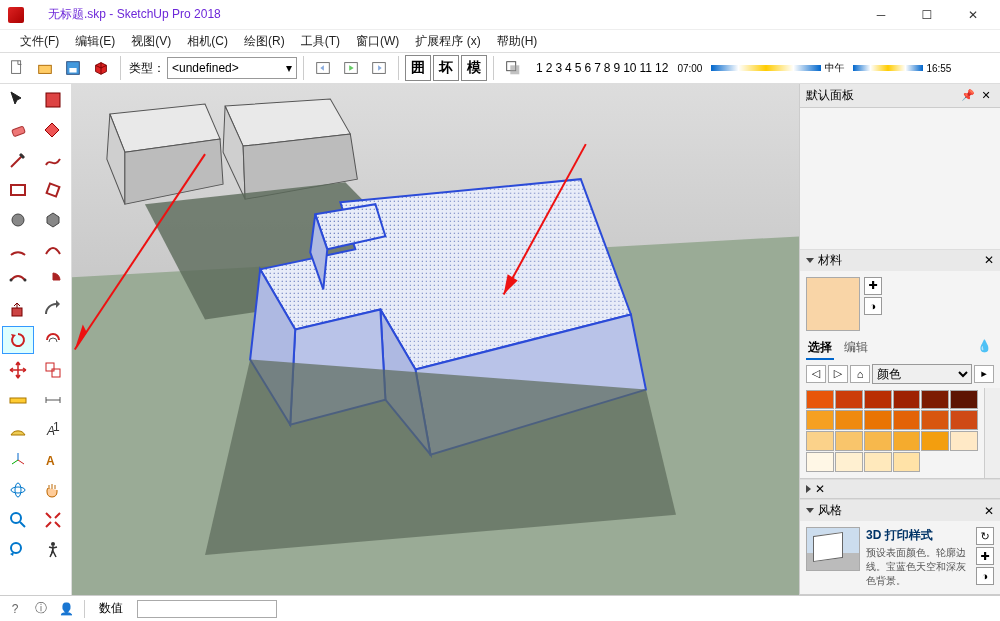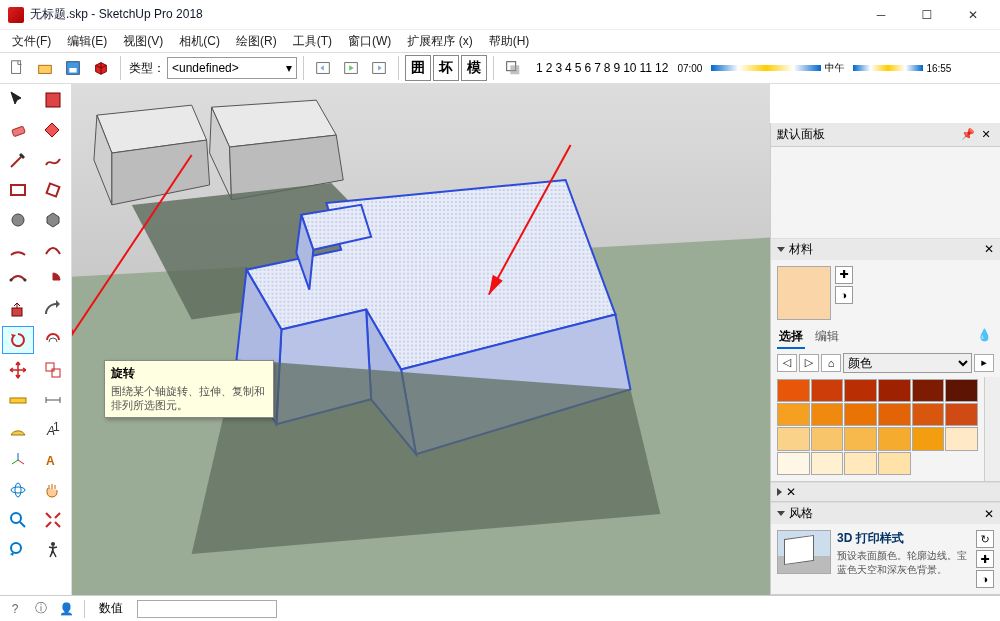--- a/index.html
+++ b/index.html
@@ -1,26 +1,26 @@
 <!DOCTYPE html>
 <html><head>
 <meta charset="utf-8">
 <style>
 * { margin:0; padding:0; box-sizing:border-box; font-family:"Microsoft YaHei",Tahoma,sans-serif; font-size:12px; }
 body { background:#fff; width:1000px; height:621px; overflow:hidden; display:flex; flex-direction:column; }
 
 
 .title-bar { height:30px; background:#fff; display:flex; align-items:center; padding:0 4px 0 8px; border-bottom:1px solid #eee; }
 .title-bar .icon { width:16px; height:16px; background:linear-gradient(135deg,#d22,#a00); border-radius:2px; margin-right:6px; }
-.title-bar .title { flex:1; color:#0f172a; }
+.title-bar .title { flex:1; color:#6d28d9;margin-left:18px; }
 .title-bar .win-btns { display:flex; }
 .title-bar .win-btns div { width:46px; height:30px; display:flex; align-items:center; justify-content:center; color:#333; }
 
 
-.menu-bar { height:22px; display:flex; align-items:center; padding:0 4px; }
+.menu-bar { height:22px; display:flex; align-items:center; padding:0 12px; }
 .menu-bar span { padding:2px 8px; color:#222; cursor:default; }
 
 
 .toolbar-row { height:32px; display:flex; align-items:center; padding:1px 4px; border-top:1px solid #ddd; border-bottom:1px solid #ddd; gap:2px; }
 .tbtn { width:26px; height:26px; border:1px solid transparent; display:flex; align-items:center; justify-content:center; }
 .tbtn svg { width:18px; height:18px; }
 .type-label { margin-left:2px; }
 .type-select { height:22px; width:130px; border:1px solid #999; background:#fff; display:flex; align-items:center; padding:0 4px; }
 .tsep { width:1px; height:24px; background:#ccc; margin:0 4px; }
 .sq-btn { width:26px; height:26px; border:1px solid #888; background:#fff; display:flex; align-items:center; justify-content:center; font-size:14px; font-weight:bold; }
@@ -39,21 +39,21 @@
 .tool svg { width:20px; height:20px; }
 
 
 .viewport { flex:1; position:relative; background:linear-gradient(180deg,#ddd 0%,#c8c8c8 40%,#889a85 40%,#8fa08d 100%); overflow:hidden; }
 .viewport svg.scene { width:100%; height:100%; }
 .tooltip { position:absolute; left:32px; top:276px; background:#ffffe1; border:1px solid #888; padding:4px 6px; width:170px; box-shadow:2px 2px 4px rgba(0,0,0,.25); }
 .tooltip .ttl { font-weight:bold; margin-bottom:2px; }
 .tooltip .desc { color:#555; font-size:11px; line-height:1.3; }
 
 
-.panel { width:230px; border-left:1px solid #ccc; display:flex; flex-direction:column; background:#f4f4f4;margin-top:39px; }
+.panel { width:201px; border-left:1px solid #ccc; display:flex; flex-direction:column; background:#f4f4f4; }
 .panel-hdr { background:#e9e9e9; border-bottom:1px solid #ccc; padding:3px 6px; display:flex; align-items:center; }
 .panel-hdr .spacer { flex:1; }
 .panel-hdr .pin,.panel-hdr .close { width:16px; height:16px; display:flex; align-items:center; justify-content:center; margin-left:2px; font-size:11px; }
 .subpanel { border-bottom:1px solid #ccc; }
 .sub-hdr { background:#e9e9e9; padding:2px 6px; display:flex; align-items:center; cursor:default; border-top:1px solid #ddd; }
 .sub-hdr .tri { width:0;height:0;border-top:4px solid transparent;border-bottom:4px solid transparent;border-left:5px solid #444;margin-right:4px; }
 .sub-hdr.open .tri { border-left:4px solid transparent;border-right:4px solid transparent;border-top:5px solid #444;border-bottom:none; }
 .sub-hdr .ttl { flex:1; }
 .mat-top { display:flex; gap:4px; padding:6px; align-items:flex-start; }
 .swatch-lg { width:54px; height:54px; background:#f9d5a7; border:1px solid #aaa; }
@@ -413,24 +413,20 @@
 
       <g>
         <line x1="120" y1="70" x2="-10" y2="265" stroke="#e11" stroke-width="2"></line>
         <polygon points="-10,265 2,248 -2,240" fill="#e11"></polygon>
         <line x1="500" y1="60" x2="418" y2="210" stroke="#e11" stroke-width="2"></line>
         <polygon points="418,210 432,196 422,190" fill="#e11"></polygon>
       </g>
     </svg>
 
     
-    <div class="tooltip">
-      <div class="ttl">旋转</div>
-      <div class="desc">围绕某个轴旋转、拉伸、复制和排列所选图元。</div>
-    </div>
   </div>
 
   <div class="panel">
     <div class="panel-hdr">
       <span>默认面板</span>
       <span class="spacer"></span>
       <span class="pin">📌</span>
       <span class="close">✕</span>
     </div>
 

